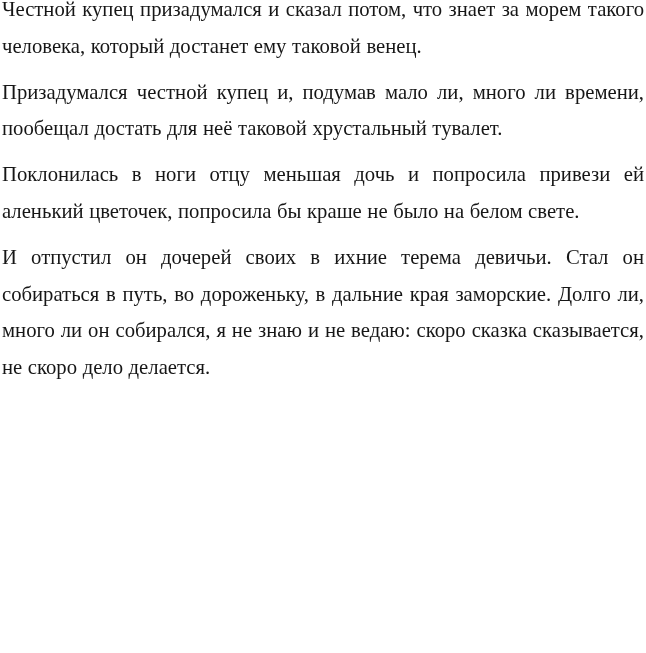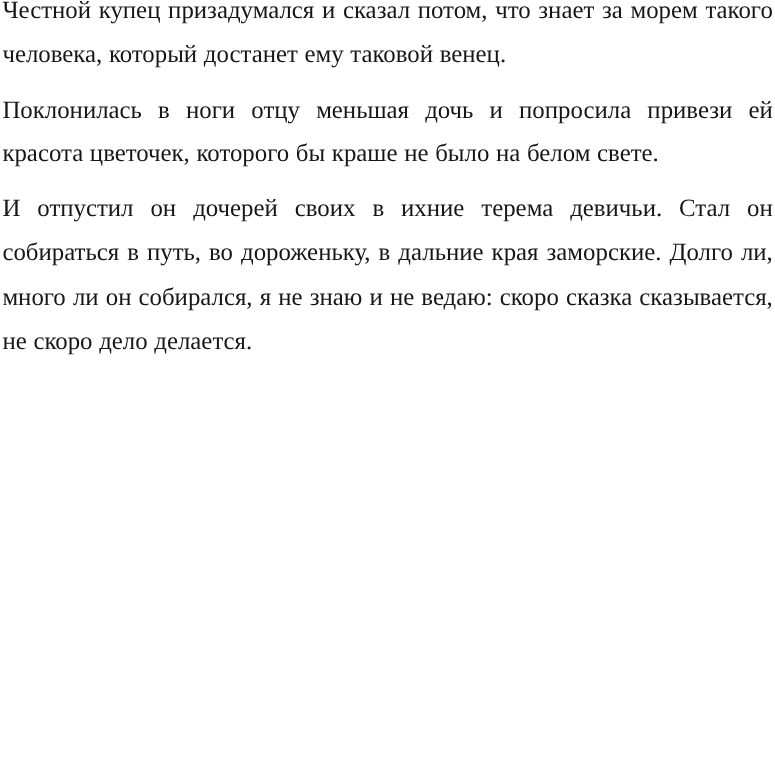--- a/index.html
+++ b/index.html
@@ -66,21 +66,22 @@
     pointer-events: none;
   }
 </style>
 </head>
 <body>
 
 <div class="page">
 
   <div class="text-block">
     <p class="para">Честной купец призадумался и сказал потом, что знает за́ морем такого человека, который достанет ему таковой венец.</p>
-    <p class="para">Поклонилась в ноги отцу меньшая дочь и попросила привези ей красота цветочек, которого бы краше не было на белом свете.</p>
+    <p class="para">Призадумался честной купец и, подумав мало ли, много ли времени, пообещал достать для неё таковой хрустальный тувалет.</p>
+    <p class="para">Поклонилась в ноги отцу меньшая дочь и попросила привези ей аленький цветочек, попросила бы краше не было на белом свете.</p>
     <p class="para">И отпустил он дочерей своих в ихние терема девичьи. Стал он собираться в путь, во дороженьку, в дальние края заморские. Долго ли, много ли он собирался, я не знаю и не ведаю: скоро сказка сказывается, не скоро дело делается.</p>
   </div>
 
   <div class="watermark-copyright">©</div>
 
   <div class="watermark-text">reshak.ru</div>
 
 </div>
 
 </body></html>

